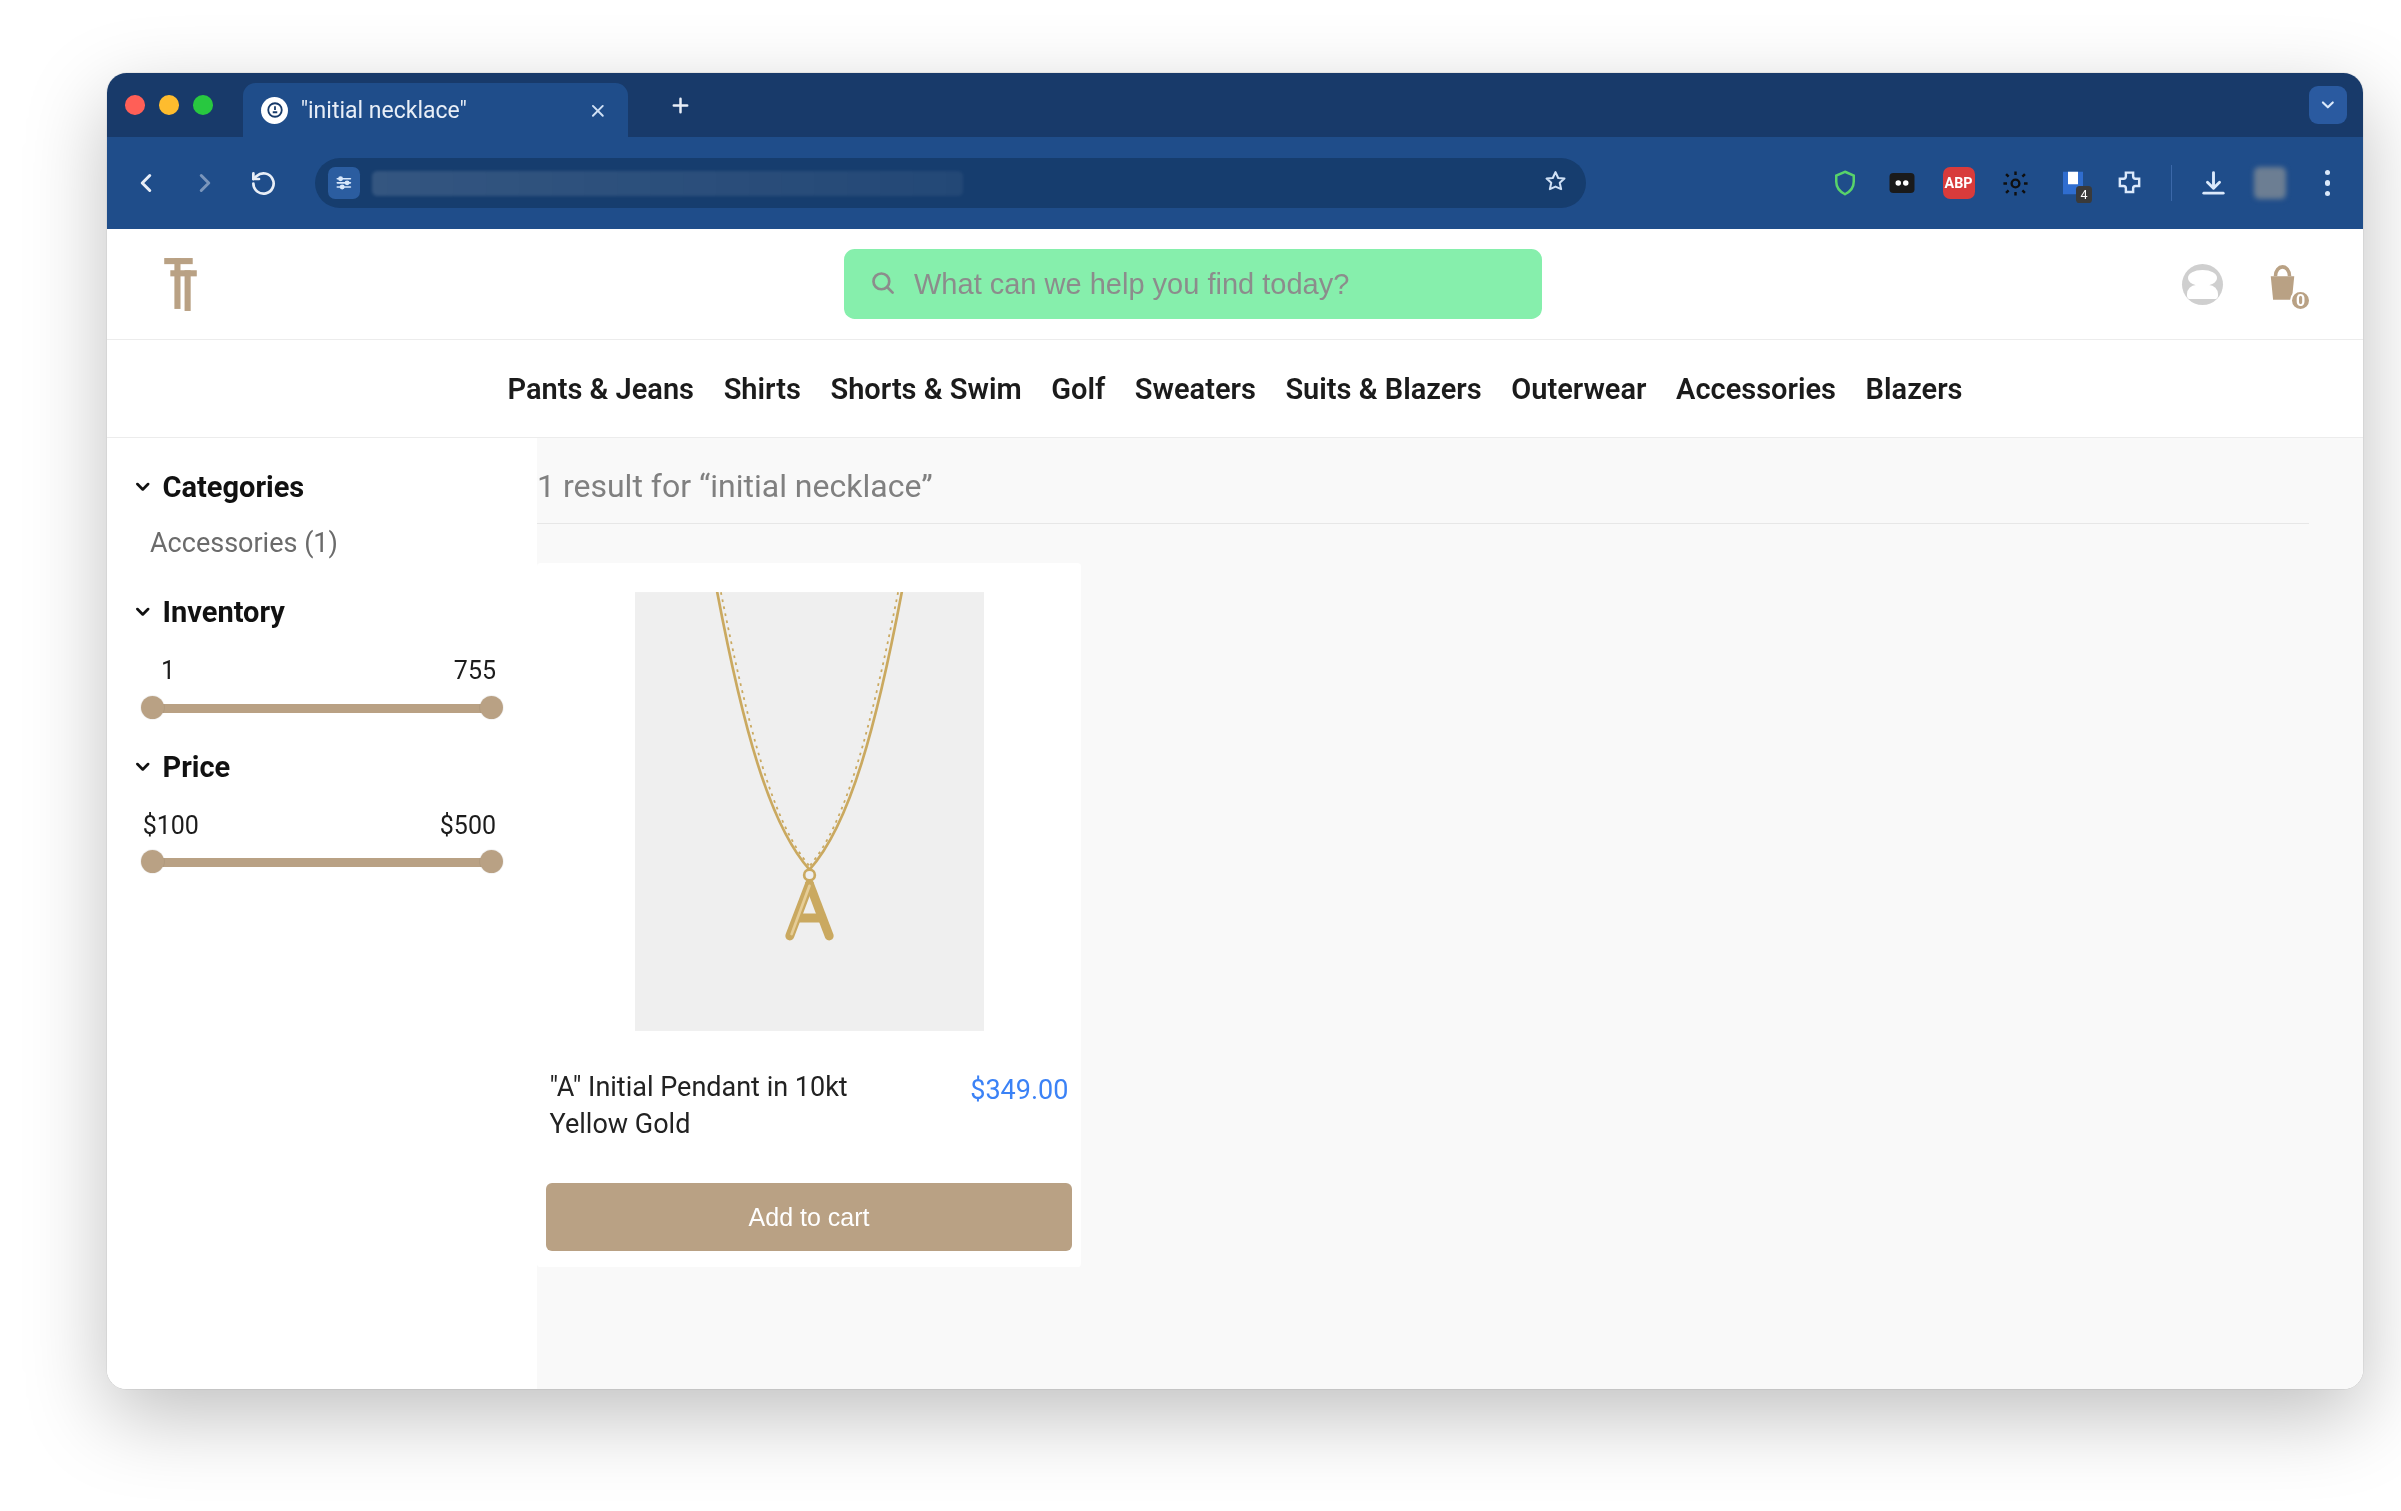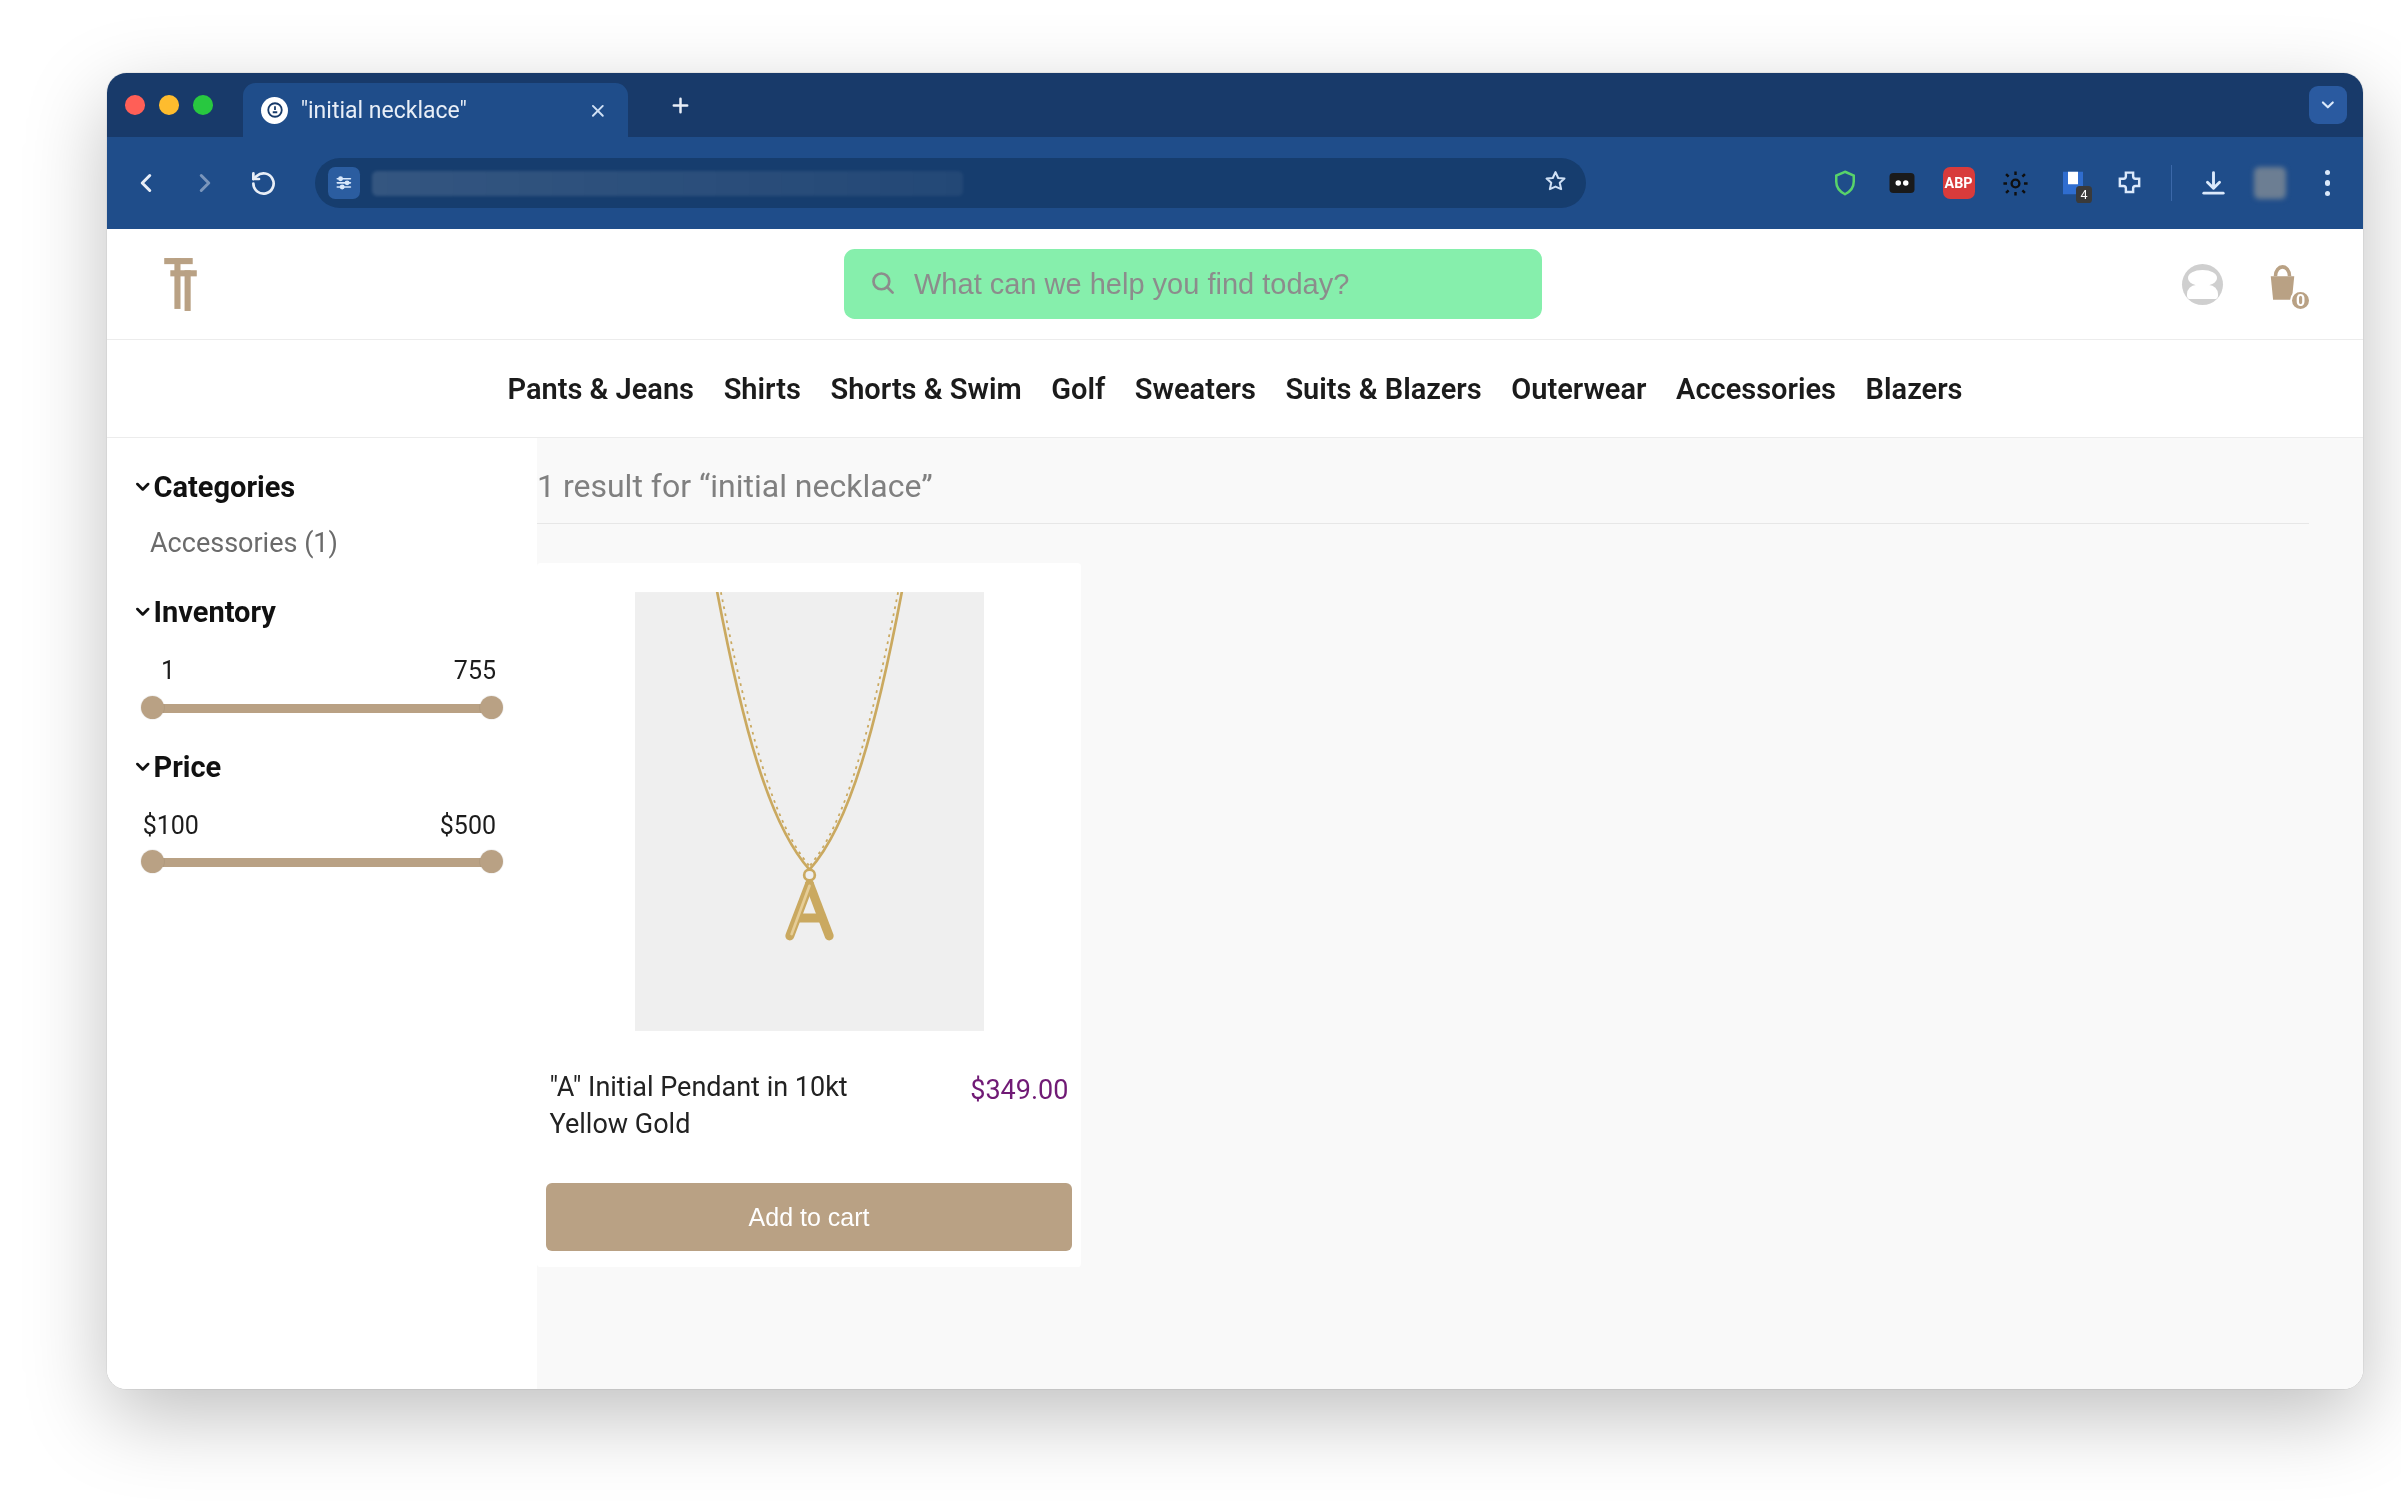--- a/index.html
+++ b/index.html
@@ -155,21 +155,21 @@
   .site-nav a{color:inherit;text-decoration:none;padding:7.2px 1.8px}
 
   .content{flex:1;display:flex;background:#f9f9f9}
 
   
   .sidebar{
     width:430px;background:#fff;padding:32px 25px 32px 25px;
   }
   .facet{margin-bottom:36px}
   .facet-h{
-    display:flex;align-items:center;font-size:29px;font-weight:700;color:#111;
+    display:flex;align-items:center;gap:9px;font-size:29px;font-weight:700;color:#111;
   }
   .facet-h svg{flex:0 0 auto}
   .facet-list{margin-top:23px;padding-left:18px;color:#6b6b6b;font-size:27px}
 
   .range-labels{display:flex;justify-content:space-between;font-size:25px;color:#1c1c1c;margin:27px 16px 0 29px}
   .slider{position:relative;height:16px;margin:12.5px 10.7px 0 10.7px}
   .track{position:absolute;left:0;right:0;top:6.3px;height:9px;border-radius:5.4px;background:#b9a184}
   .thumb{position:absolute;top:-1.8px;width:23px;height:23px;border-radius:50%;background:#b9a184;box-shadow:0 0 0 0.9px rgba(0,0,0,.05)}
   .thumb.left{left:-1.8px}
   .thumb.right{right:-1.8px}
@@ -183,21 +183,21 @@
   .card{
     width:544px;background:#fff;border-radius:3.6px;
     padding:9px 9px 16px 9px;
   }
   .imgbox{
     height:439px;background:#f4f4f4;display:flex;align-items:flex-start;justify-content:center;
     overflow:hidden;margin:0 auto;width:349px;margin-top:19.7px;
   }
   .card-meta{display:flex;align-items:flex-start;justify-content:space-between;margin-top:38px;padding:0 3.6px}
   .prod-title{font-size:27px;color:#222;max-width:340px;line-height:1.4}
-  .price{font-size:27px;color:#701a75;margin-top:5.4px}
+  .price{font-size:27px;color:#3b82f6;margin-top:5.4px}
   .atc{
     margin-top:39px;width:100%;height:68px;border:none;border-radius:6px;
     background:#b9a184;color:#fff;font-size:25px;font-weight:500;cursor:pointer;
   }
 
 </style>
 </head>
 <body>
 
 <div class="stage">

